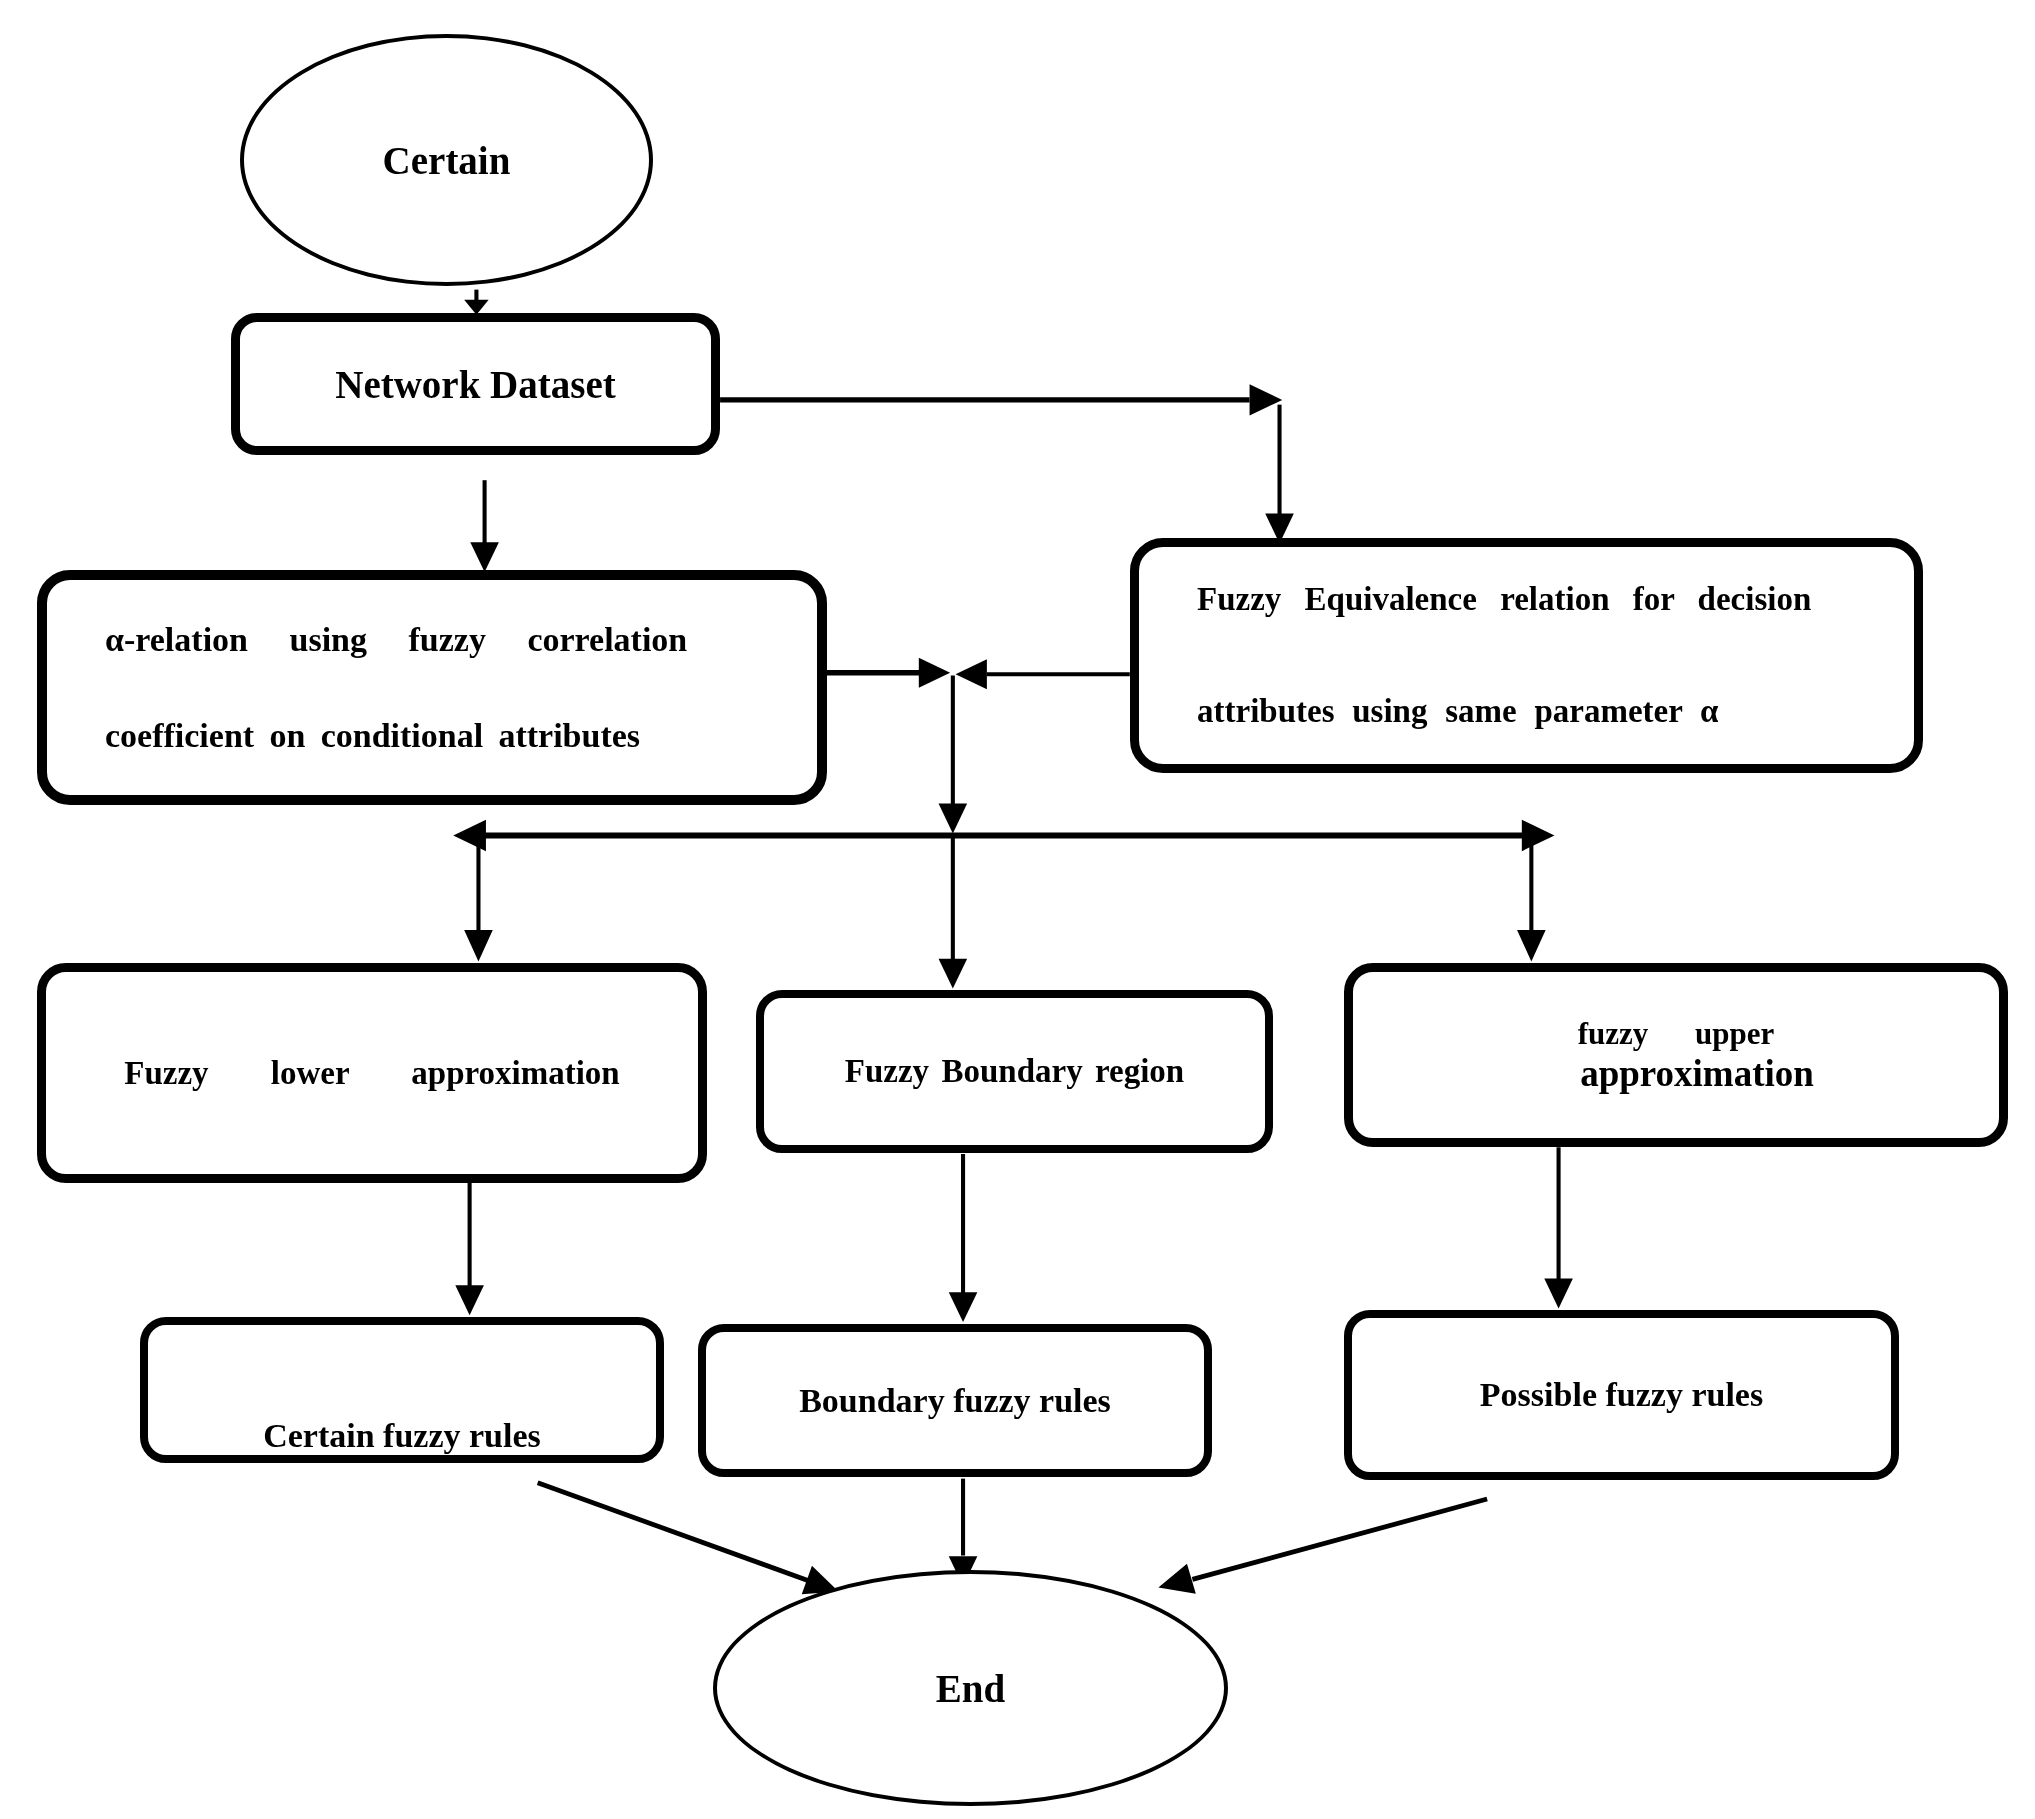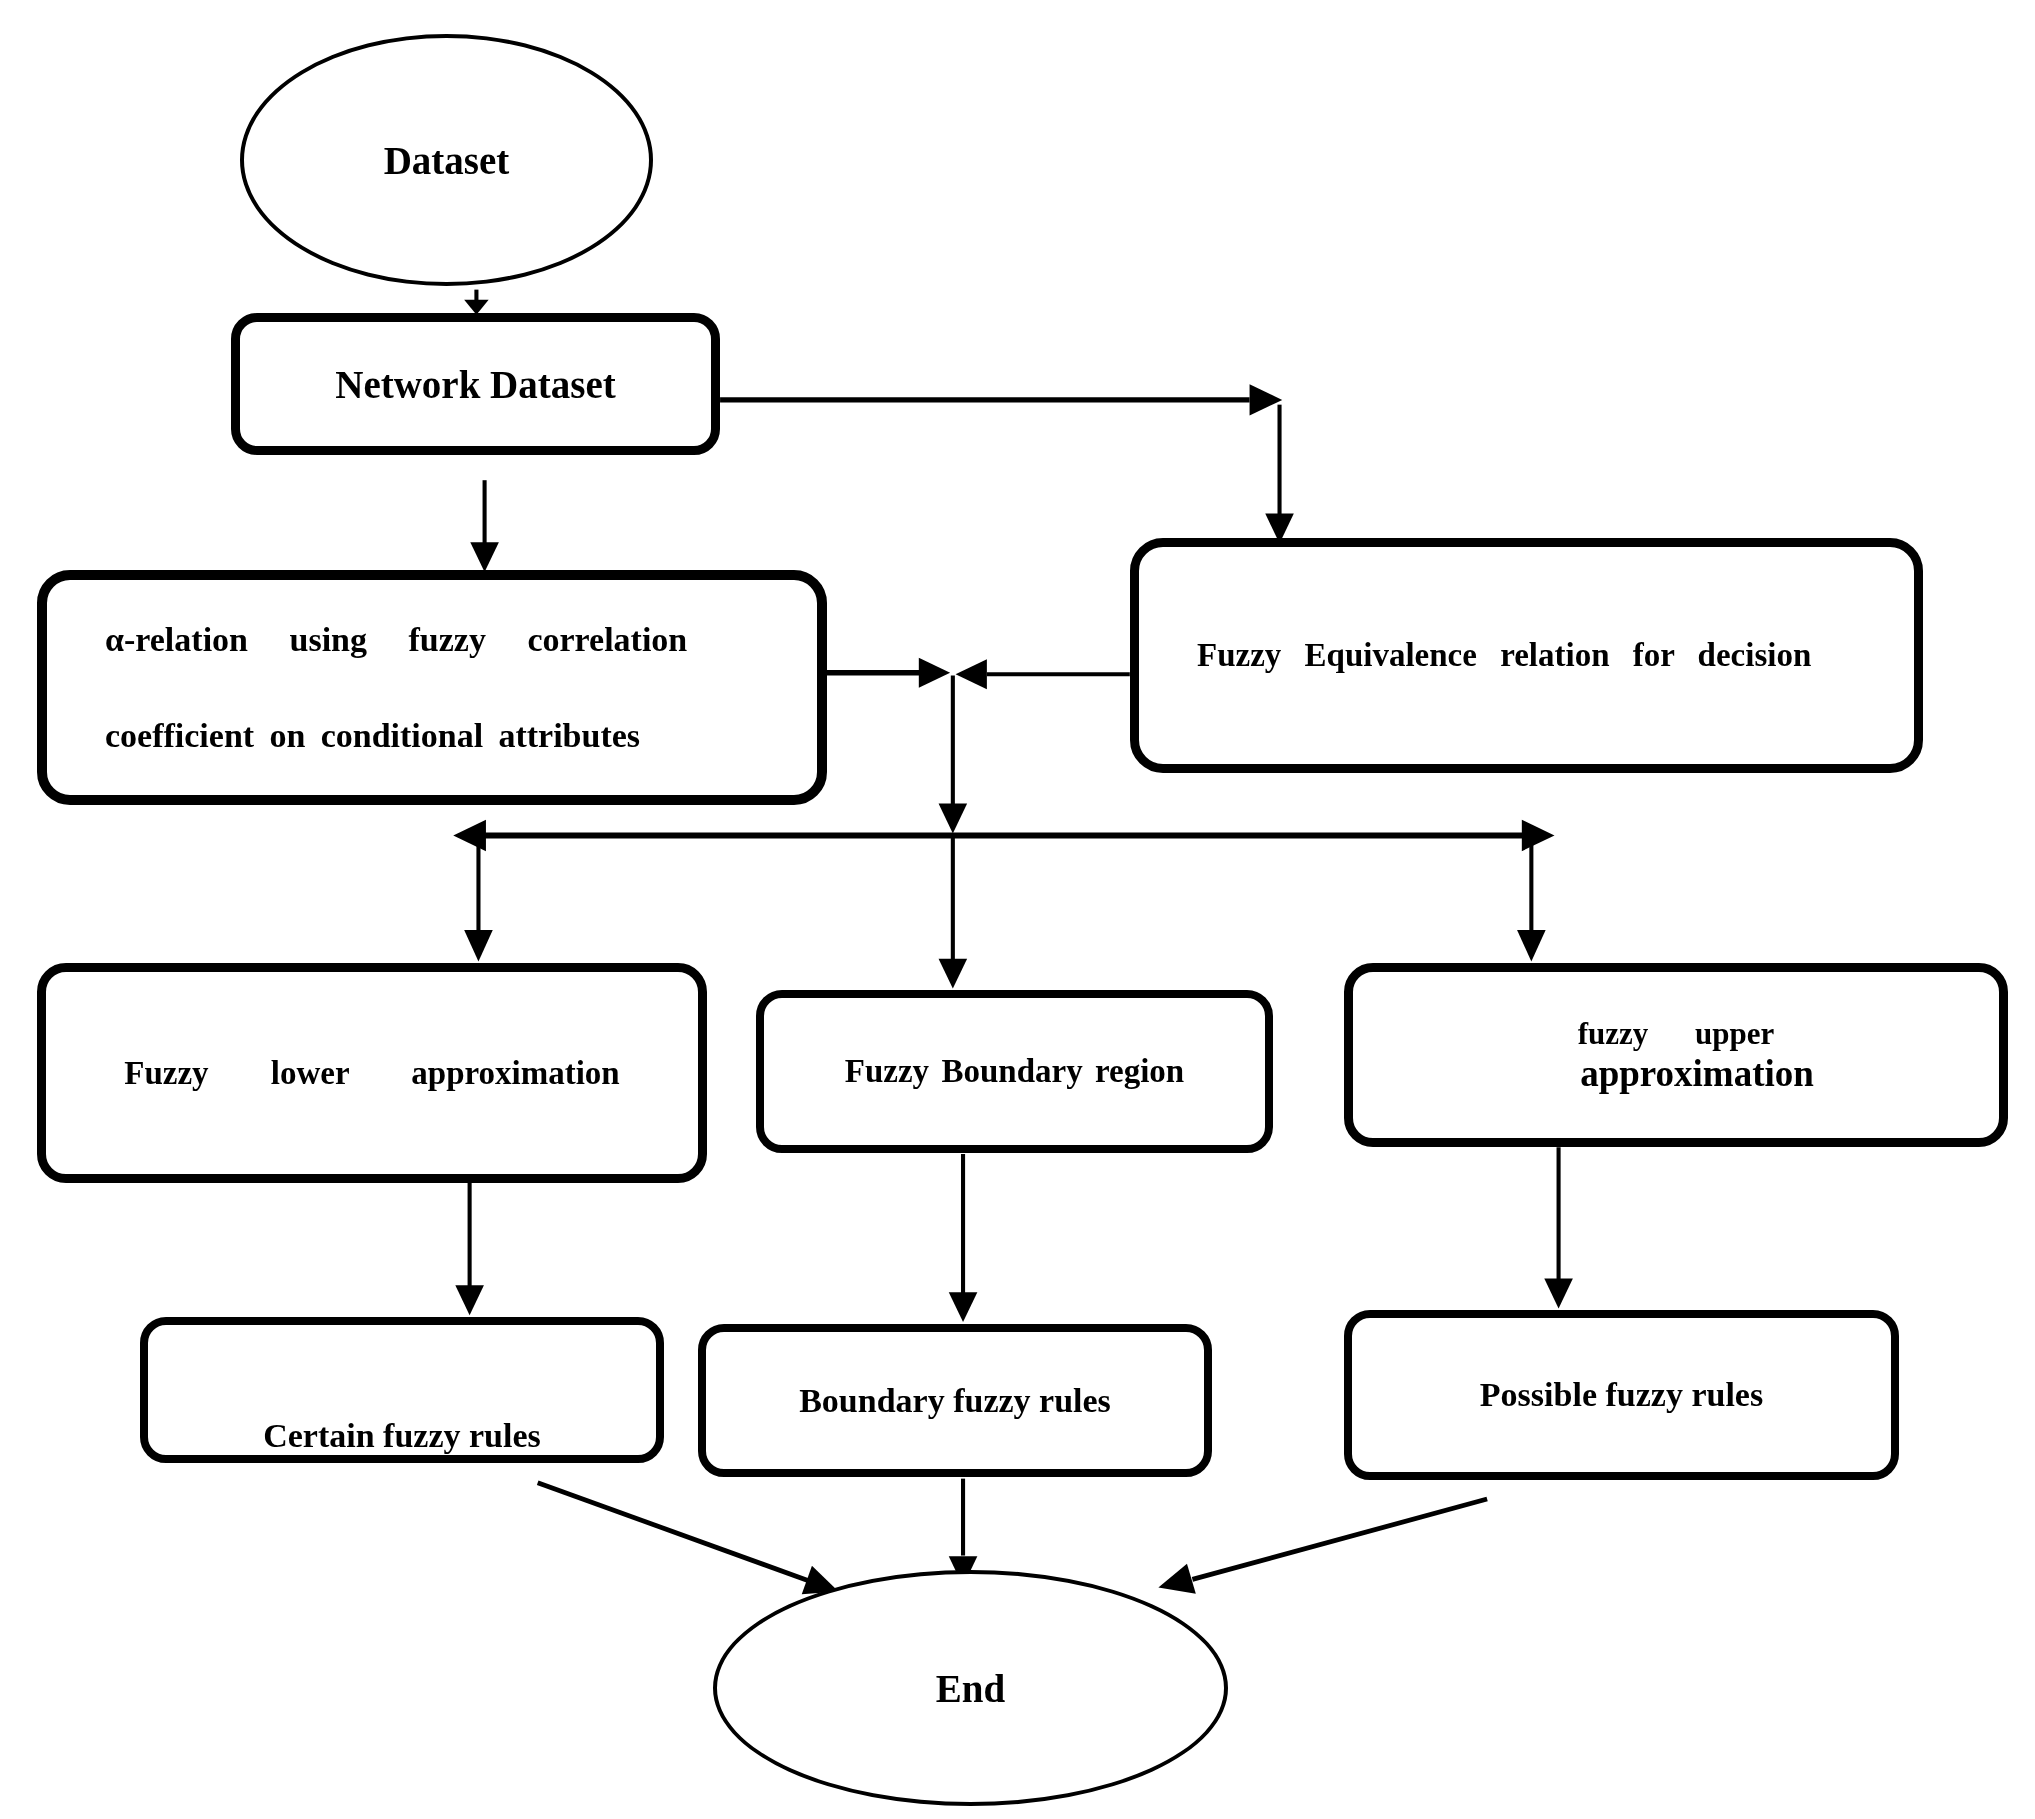--- a/index.html
+++ b/index.html
@@ -161,34 +161,35 @@
       <polygon points="1415,2330 1394,2286 1436,2286"></polygon>
     </g>
 
     <g>
       <line x1="2185" y1="2202" x2="1752" y2="2320" stroke-width="7"></line>
       <polygon points="1702,2332 1744,2297 1757,2341"></polygon>
     </g>
   </svg>
 
   <div id="n-start" class="node oval">
-    <span class="lbl">Dataset</span>
+    <span class="lbl">Certain</span>
   </div>
 
   <div id="n-network" class="node rect">
     <span class="lbl">Network Dataset</span>
   </div>
 
   <div id="n-alpha" class="node rect">
     <span class="lbl line1">α-relation using fuzzy correlation</span>
     <span class="lbl line2">coefficient on conditional attributes</span>
   </div>
 
   <div id="n-equiv" class="node rect">
     <span class="lbl line1">Fuzzy Equivalence relation for decision</span>
+    <span class="lbl line2">attributes using same parameter α</span>
   </div>
 
   <div id="n-lower" class="node rect">
     <span class="lbl">Fuzzy lower approximation</span>
   </div>
 
   <div id="n-bregion" class="node rect">
     <span class="lbl">Fuzzy Boundary region</span>
   </div>
 

